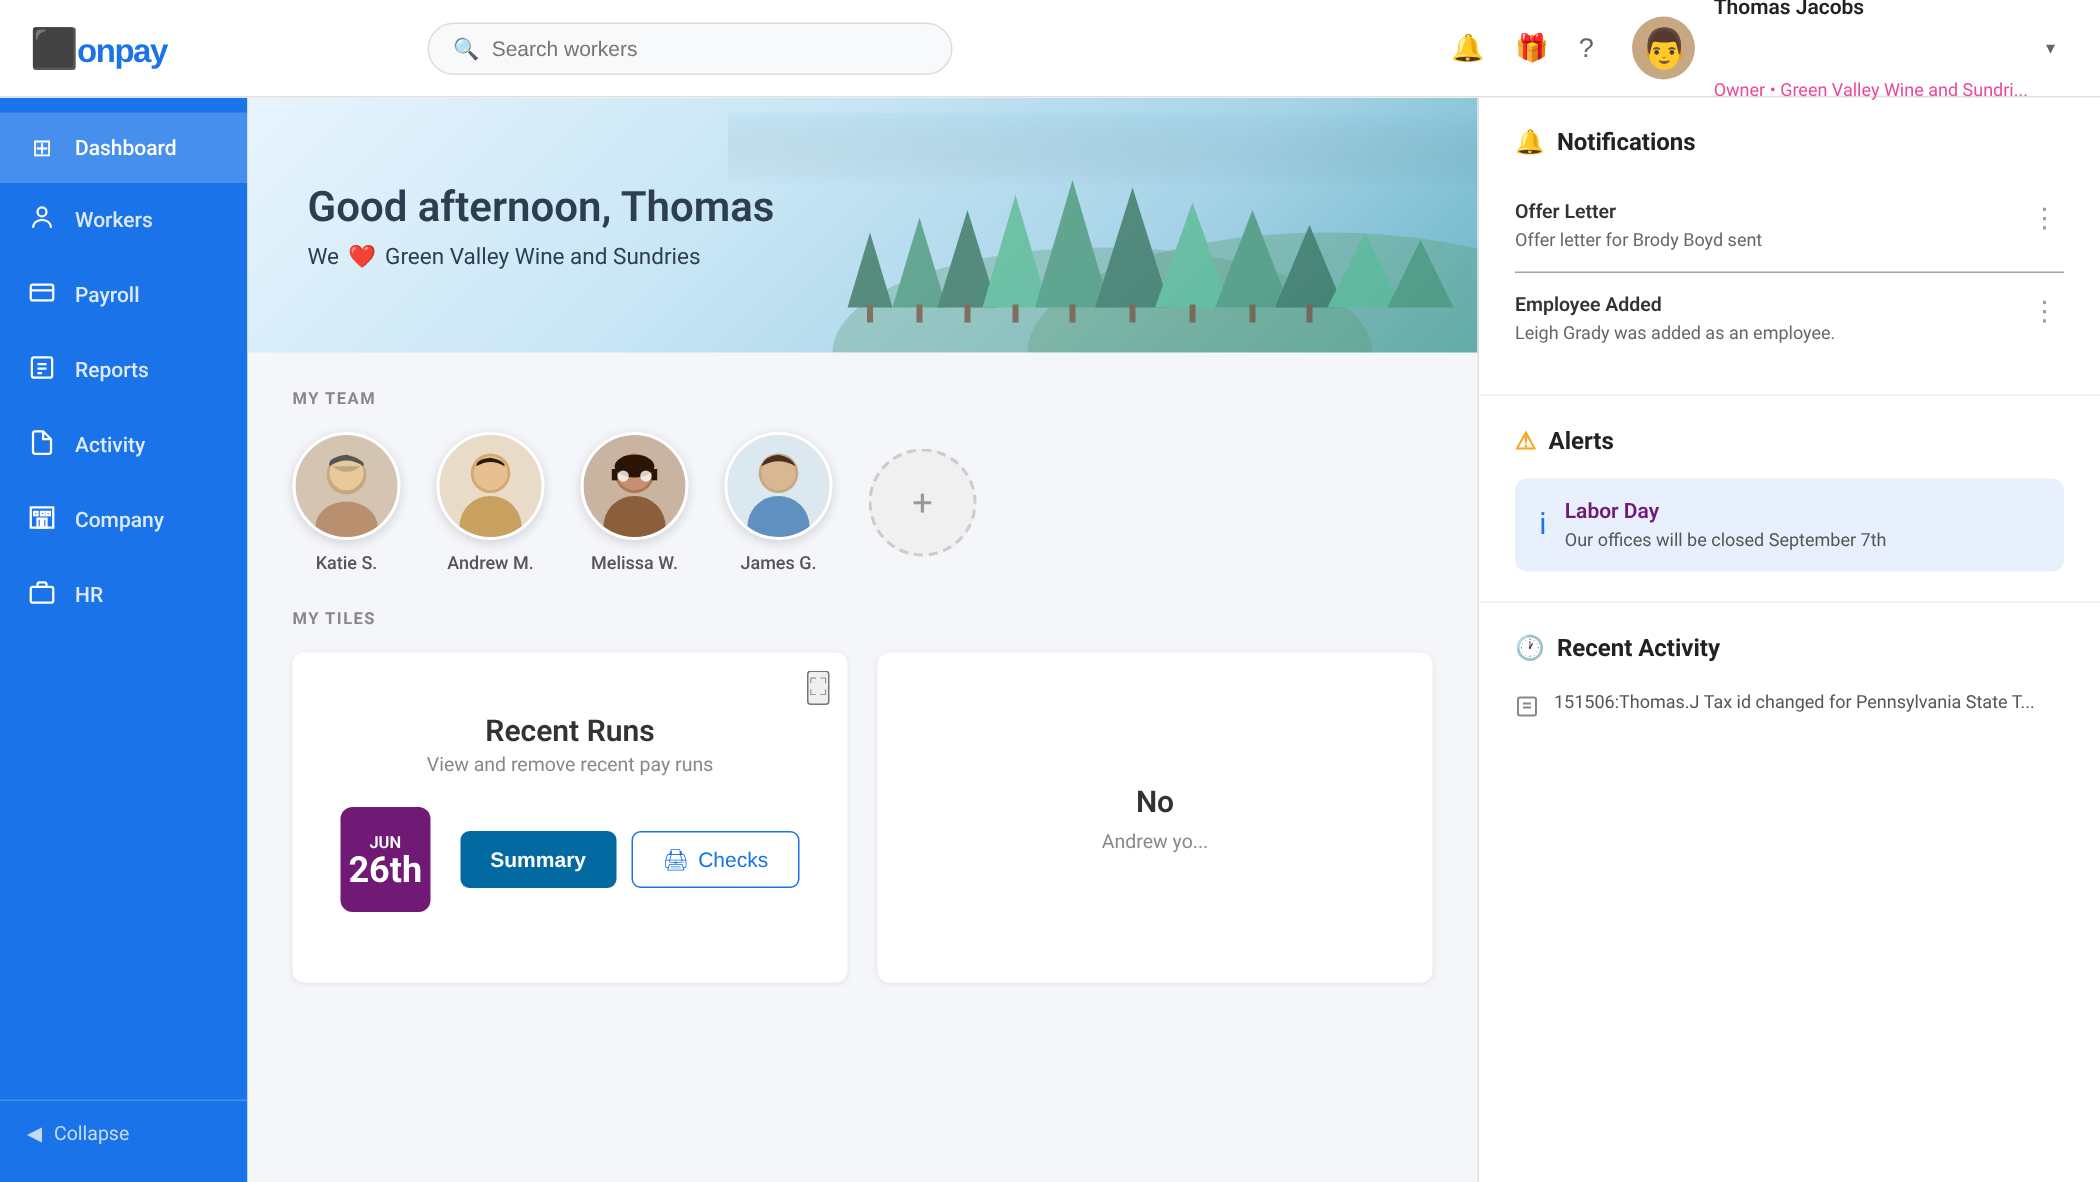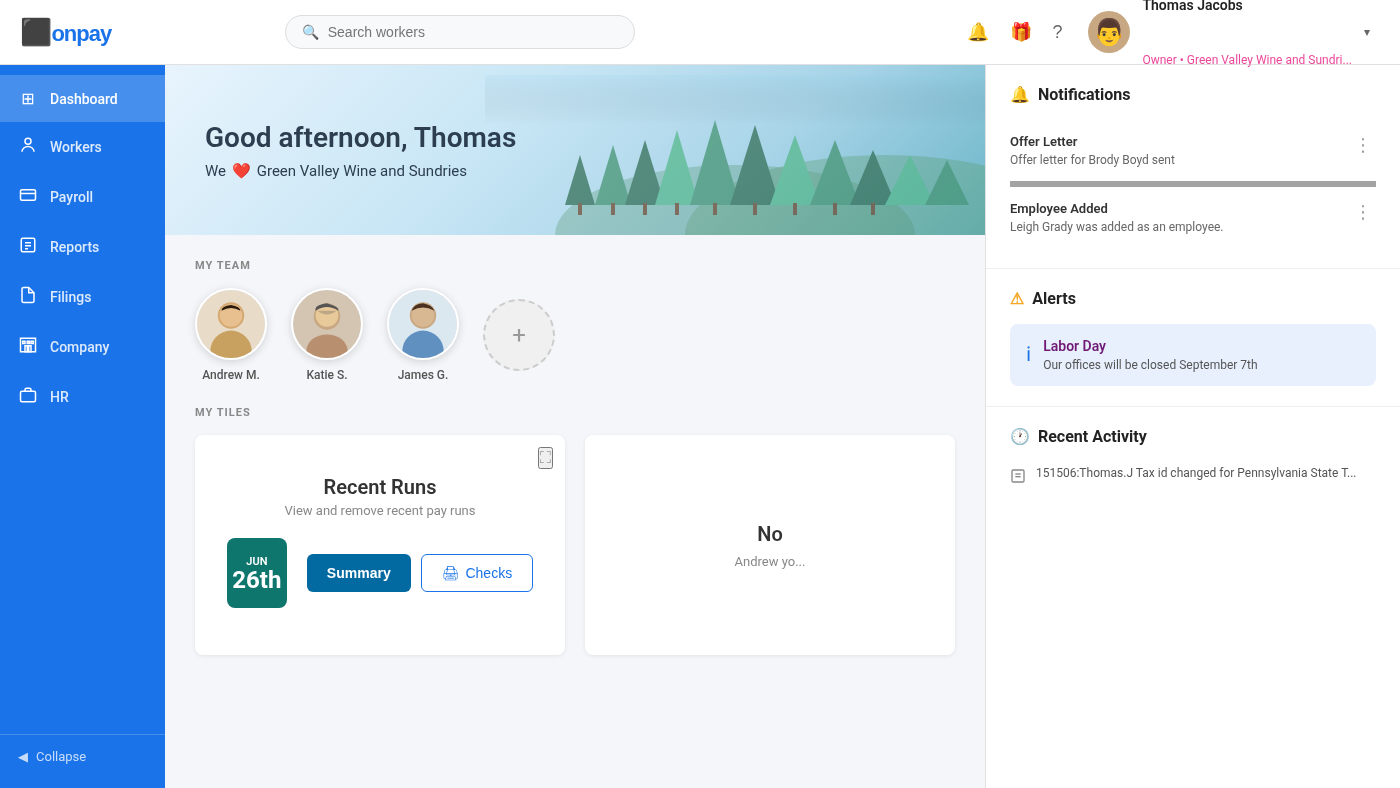--- a/index.html
+++ b/index.html
@@ -86,35 +86,35 @@
     .tiles-row { display: flex; gap: 20px; }
     .tile {
       background: #fff; border-radius: 8px; box-shadow: 0 1px 4px rgba(0,0,0,0.08);
       flex: 1; padding: 0; overflow: hidden; position: relative; min-height: 220px;
     }
     .tile-expand { position: absolute; top: 12px; right: 12px; color: #999; font-size: 16px; cursor: pointer; }
     .tile-content { display: flex; flex-direction: column; align-items: center; justify-content: center; padding: 20px; padding-top: 40px; }
     .tile-title { font-size: 20px; font-weight: 600; color: #333; margin-bottom: 4px; }
     .tile-subtitle { font-size: 13px; color: #888; margin-bottom: 20px; }
     .tile-run-row { display: flex; align-items: center; gap: 20px; }
-    .run-date-badge { width: 60px; height: 70px; background: #0f766e; border-radius: 8px; display: flex; flex-direction: column; align-items: center; justify-content: center; color: #fff; }
+    .run-date-badge { width: 60px; height: 70px; background: #701a75; border-radius: 8px; display: flex; flex-direction: column; align-items: center; justify-content: center; color: #fff; }
     .run-date-month { font-size: 11px; font-weight: 600; text-transform: uppercase; }
     .run-date-day { font-size: 24px; font-weight: 700; line-height: 1; }
     .tile-buttons { display: flex; gap: 10px; }
     .btn-primary { background: #0369a1; color: #fff; border: none; padding: 10px 20px; border-radius: 6px; cursor: pointer; font-size: 14px; font-weight: 700; }
     .btn-outline { background: #fff; color: #1a73e8; border: 1px solid #1a73e8; padding: 10px 20px; border-radius: 6px; cursor: pointer; font-size: 14px; font-weight: 500; display: flex; align-items: center; gap: 6px; }
 
     
     .notif-panel {
       width: 415px; background: #fff; border-left: 1px solid #e0e0e0;
       display: flex; flex-direction: column; overflow-y: auto; flex-shrink: 0;
     }
     .notif-section { padding: 20px 24px; border-bottom: 1px solid #eee; }
     .notif-section-title { font-size: 16px; font-weight: 700; color: #222; display: flex; align-items: center; gap: 8px; margin-bottom: 16px; }
-    .notif-item { padding: 14px 0; border-bottom: 6px solid #a3a3a3; display: flex; justify-content: space-between; align-items: flex-start; }
+    .notif-item { padding: 14px 0; border-bottom: 1px solid #a3a3a3; display: flex; justify-content: space-between; align-items: flex-start; }
     .notif-item:last-child { border-bottom: none; gap: 36px; }
     .notif-item-content { flex: 1; }
     .notif-item-title { font-size: 13px; font-weight: 600; color: #333; margin-bottom: 4px; }
     .notif-item-desc { font-size: 12px; color: #666; }
     .notif-item-menu { color: #999; cursor: pointer; font-size: 18px; padding: 0 4px; }
     .alert-item {
       background: #e8f0fe; border-radius: 8px; padding: 14px 16px;
       display: flex; align-items: flex-start; gap: 12px;
     }
     .alert-icon { color: #1a73e8; font-size: 20px; margin-top: 2px; }
@@ -198,21 +198,21 @@
         </span>
         <span>Reports</span>
       </div>
       <div class="sidebar-item">
         <span class="sidebar-item-icon">
           <svg width="18" height="18" viewBox="0 0 24 24" fill="none" stroke="white" stroke-width="2">
               <path d="M13 2H6a2 2 0 0 0-2 2v16a2 2 0 0 0 2 2h12a2 2 0 0 0 2-2V9z"></path>
               <polyline points="13,2 13,9 20,9"></polyline>
             </svg>
         </span>
-        <span>Filings</span>
+        <span>Activity</span>
       </div>
       <div class="sidebar-item">
         <span class="sidebar-item-icon">
           <svg width="18" height="18" viewBox="0 0 24 24" fill="none" stroke="white" stroke-width="2">
               <rect x="2" y="3" width="20" height="18"></rect>
               <rect x="8" y="13" width="3" height="8"></rect>
               <rect x="13" y="13" width="3" height="8"></rect>
               <rect x="5" y="7" width="3" height="3"></rect>
               <rect x="11" y="7" width="3" height="3"></rect>
               <rect x="16" y="7" width="3" height="3"></rect>
@@ -284,41 +284,57 @@
         </svg>
       </div>
     </div>
 
     <div class="section">
       <div class="section-title">MY TEAM</div>
       <div class="team-row">
         <div class="team-member">
           <div class="member-avatar">
             <svg width="72" height="72" viewBox="0 0 72 72">
-              <circle cx="36" cy="36" r="36" fill="#e8dcc8"></circle>
-              <circle cx="36" cy="65" r="22" fill="#c8a060"></circle>
-              <circle cx="36" cy="27" r="14" fill="#d4a870"></circle>
-              <circle cx="36" cy="27" r="12" fill="#e8c090"></circle>
-              <path d="M26 22 Q36 16 46 22 Q46 18 36 16 Q26 17 26 22" fill="#2a1a0a"></path>
-            </svg>
-          </div>
-          <span class="member-name">Andrew M.</span>
-        </div>
-        <div class="team-member">
-          <div class="member-avatar">
-            <svg width="72" height="72" viewBox="0 0 72 72">
               <circle cx="36" cy="36" r="36" fill="#d4c5b2"></circle>
               <circle cx="36" cy="28" r="14" fill="#c8a882"></circle>
               <ellipse cx="36" cy="65" rx="22" ry="18" fill="#b89070"></ellipse>
               <circle cx="36" cy="27" r="12" fill="#e8c99a"></circle>
               <path d="M24 22 Q36 14 48 22 Q50 18 36 14 Q22 16 24 22" fill="#555"></path>
               <path d="M26 22 Q36 30 46 22" fill="#555" opacity="0.3"></path>
             </svg>
           </div>
           <span class="member-name">Katie S.</span>
+        </div>
+        <div class="team-member">
+          <div class="member-avatar">
+            <svg width="72" height="72" viewBox="0 0 72 72">
+              <circle cx="36" cy="36" r="36" fill="#e8dcc8"></circle>
+              <circle cx="36" cy="65" r="22" fill="#c8a060"></circle>
+              <circle cx="36" cy="27" r="14" fill="#d4a870"></circle>
+              <circle cx="36" cy="27" r="12" fill="#e8c090"></circle>
+              <path d="M26 22 Q36 16 46 22 Q46 18 36 16 Q26 17 26 22" fill="#2a1a0a"></path>
+            </svg>
+          </div>
+          <span class="member-name">Andrew M.</span>
+        </div>
+        <div class="team-member">
+          <div class="member-avatar">
+            <svg width="72" height="72" viewBox="0 0 72 72">
+              <circle cx="36" cy="36" r="36" fill="#c8b4a0"></circle>
+              <circle cx="36" cy="65" r="22" fill="#8B5E3C"></circle>
+              <circle cx="36" cy="27" r="14" fill="#b07850"></circle>
+              <circle cx="36" cy="27" r="12" fill="#c89070"></circle>
+              <rect x="22" y="14" width="28" height="16" rx="14" fill="#2a1505"></rect>
+              <rect x="20" y="24" width="4" height="8" fill="#2a1505"></rect>
+              <rect x="48" y="24" width="4" height="8" fill="#2a1505"></rect>
+              <circle cx="28" cy="29" r="4" fill="#fff" opacity="0.8"></circle>
+              <circle cx="44" cy="29" r="4" fill="#fff" opacity="0.8"></circle>
+            </svg>
+          </div>
+          <span class="member-name">Melissa W.</span>
         </div>
         <div class="team-member">
           <div class="member-avatar">
             <svg width="72" height="72" viewBox="0 0 72 72">
               <circle cx="36" cy="36" r="36" fill="#dce8f0"></circle>
               <circle cx="36" cy="65" r="22" fill="#6090c0"></circle>
               <circle cx="36" cy="27" r="14" fill="#c8a882"></circle>
               <circle cx="36" cy="27" r="12" fill="#d8b892"></circle>
               <path d="M24 22 Q36 15 48 22 Q46 16 36 14 Q26 15 24 22" fill="#4a3020"></path>
             </svg>

